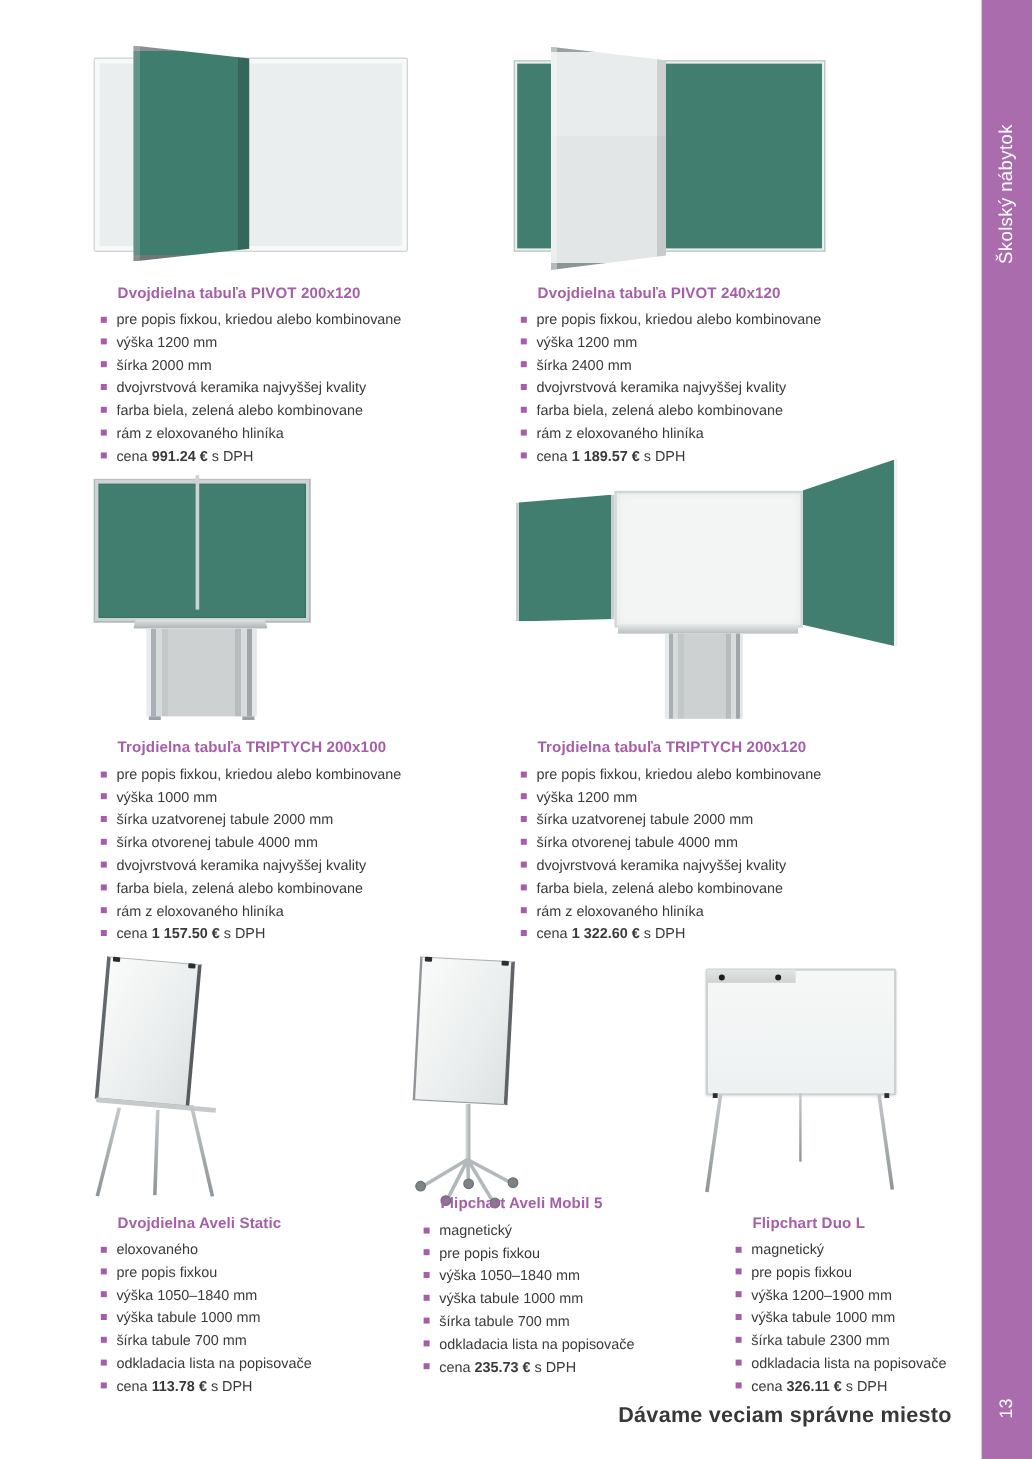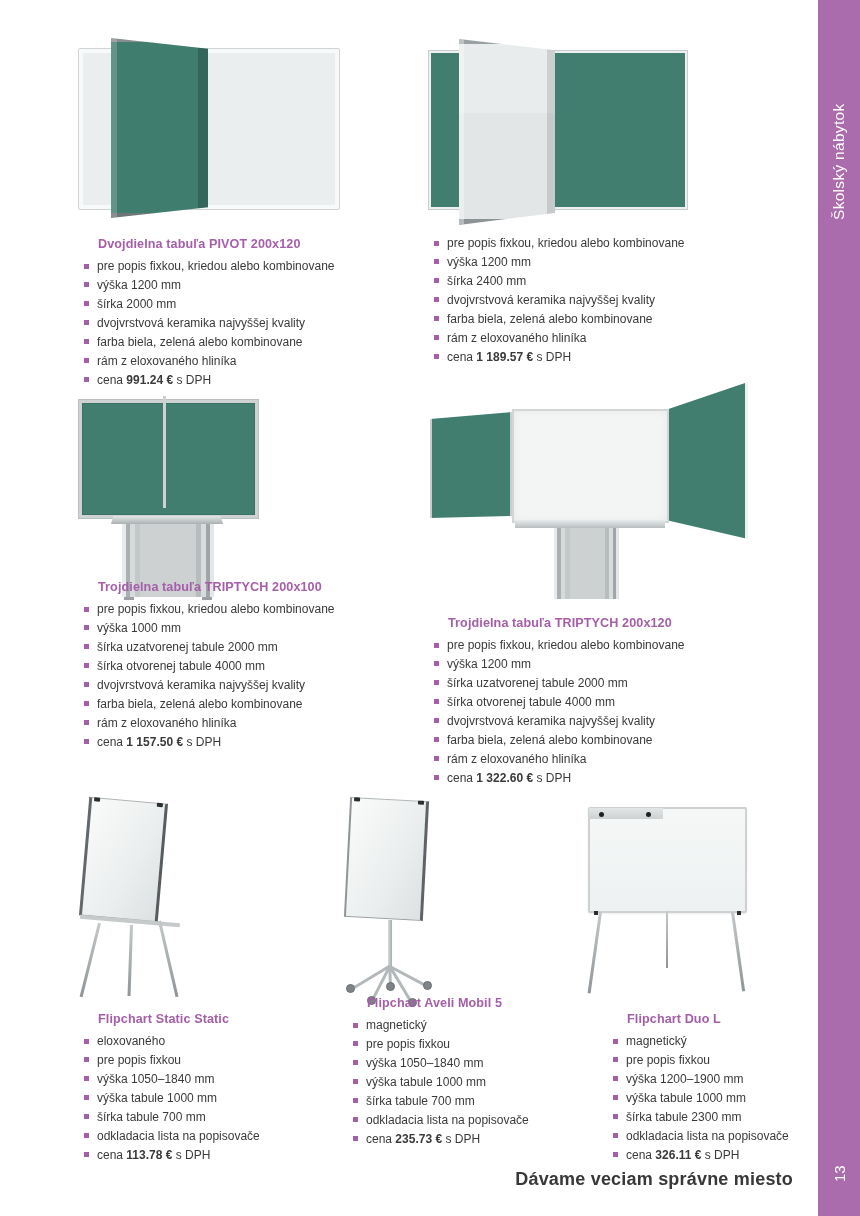--- a/index.html
+++ b/index.html
@@ -18,21 +18,21 @@
   .sidebar-page{
     position:absolute;bottom:22px;left:0;width:42px;height:40px;
     color:#fff;font-size:15px;writing-mode:vertical-rl;transform:rotate(180deg);
     display:flex;align-items:center;justify-content:center;
   }
   
   .tagline{position:absolute;top:1169px;right:67px;font-size:18px;font-weight:700;color:#383838;letter-spacing:.2px;}
   
   .tb{position:absolute;width:330px;}
   #tb1{left:82px;top:237px;} #tb2{left:432px;top:237px;}
-  #tb3{left:82px;top:580px;} #tb4{left:432px;top:616px;}
+  #tb3{left:82px;top:616px;} #tb4{left:432px;top:616px;}
   #tb5{left:82px;top:1012px;width:262px;} #tb6{left:351px;top:996px;width:252px;} #tb7{left:611px;top:1012px;width:236px;}
   .ptitle{margin:0 0 9px 16px;font-size:12.6px;font-weight:700;color:var(--accent);letter-spacing:.1px;}
   .plist{list-style:none;margin:0;padding:0;}
   .plist li{display:flex;align-items:flex-start;font-size:12px;line-height:12.6px;color:#3a3a3a;margin-bottom:6.4px;}
   .bullet{flex:0 0 auto;width:5px;height:5px;background:var(--accent);margin:3.5px 8px 0 2px;}
   .plist strong{font-weight:700;}
   
   .pimg{position:absolute;}
   .pimg *{position:absolute;}
   
@@ -198,20 +198,21 @@
         <span class="bullet"></span>
         <span>rám z eloxovaného hliníka</span>
       </li>
       <li>
         <span class="bullet"></span>
         <span><span>cena </span><strong>991.24 €</strong><span> s DPH</span></span>
       </li>
     </ul>
 </section>
 <section class="tb" id="tb2">
+  <h3 class="ptitle">Dvojdielna tabuľa PIVOT 240x120</h3>
   <ul class="plist">
       <li>
         <span class="bullet"></span>
         <span>pre popis fixkou, kriedou alebo kombinovane</span>
       </li>
       <li>
         <span class="bullet"></span>
         <span>výška 1200 mm</span>
       </li>
       <li>
@@ -304,21 +305,21 @@
         <span class="bullet"></span>
         <span>rám z eloxovaného hliníka</span>
       </li>
       <li>
         <span class="bullet"></span>
         <span><span>cena </span><strong>1 322.60 €</strong><span> s DPH</span></span>
       </li>
     </ul>
 </section>
 <section class="tb" id="tb5">
-  <h3 class="ptitle">Flipchart Static Static</h3>
+  <h3 class="ptitle">Dvojdielna Aveli Static</h3>
   <ul class="plist">
       <li>
         <span class="bullet"></span>
         <span>eloxovaného</span>
       </li>
       <li>
         <span class="bullet"></span>
         <span>pre popis fixkou</span>
       </li>
       <li>

